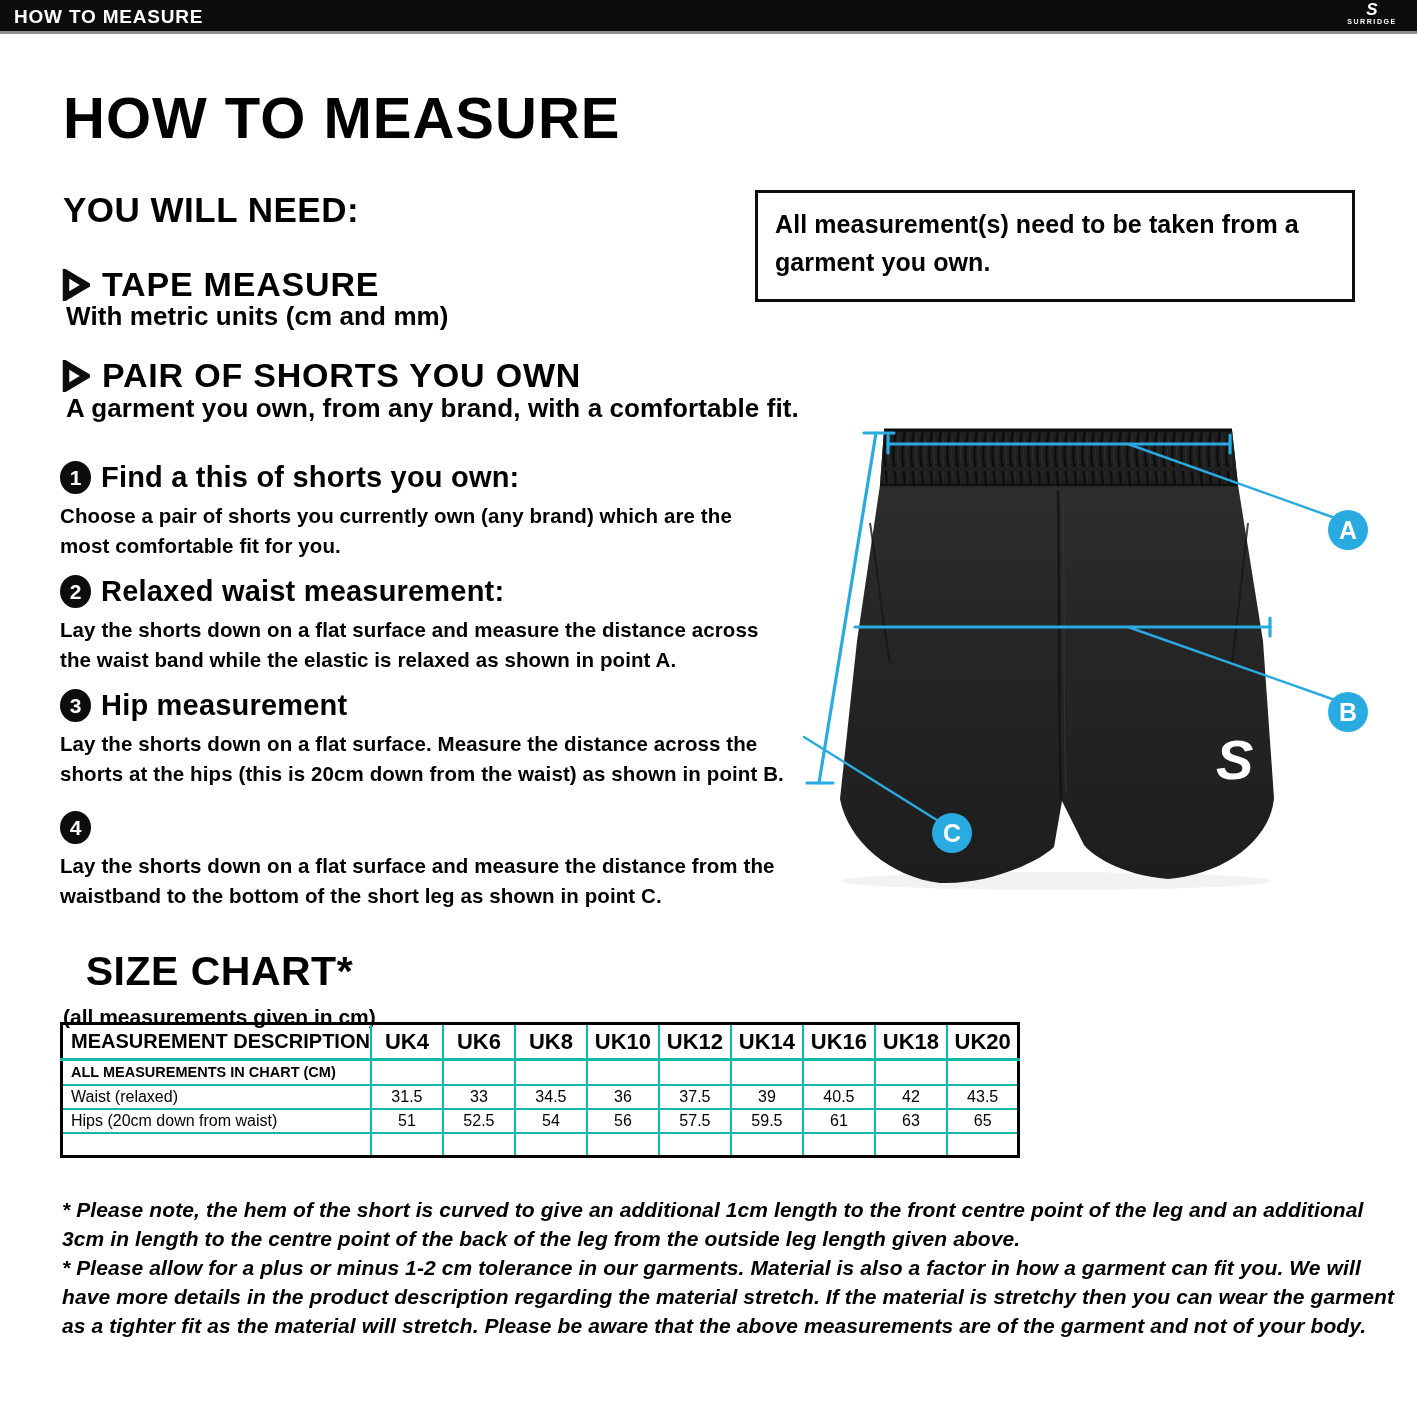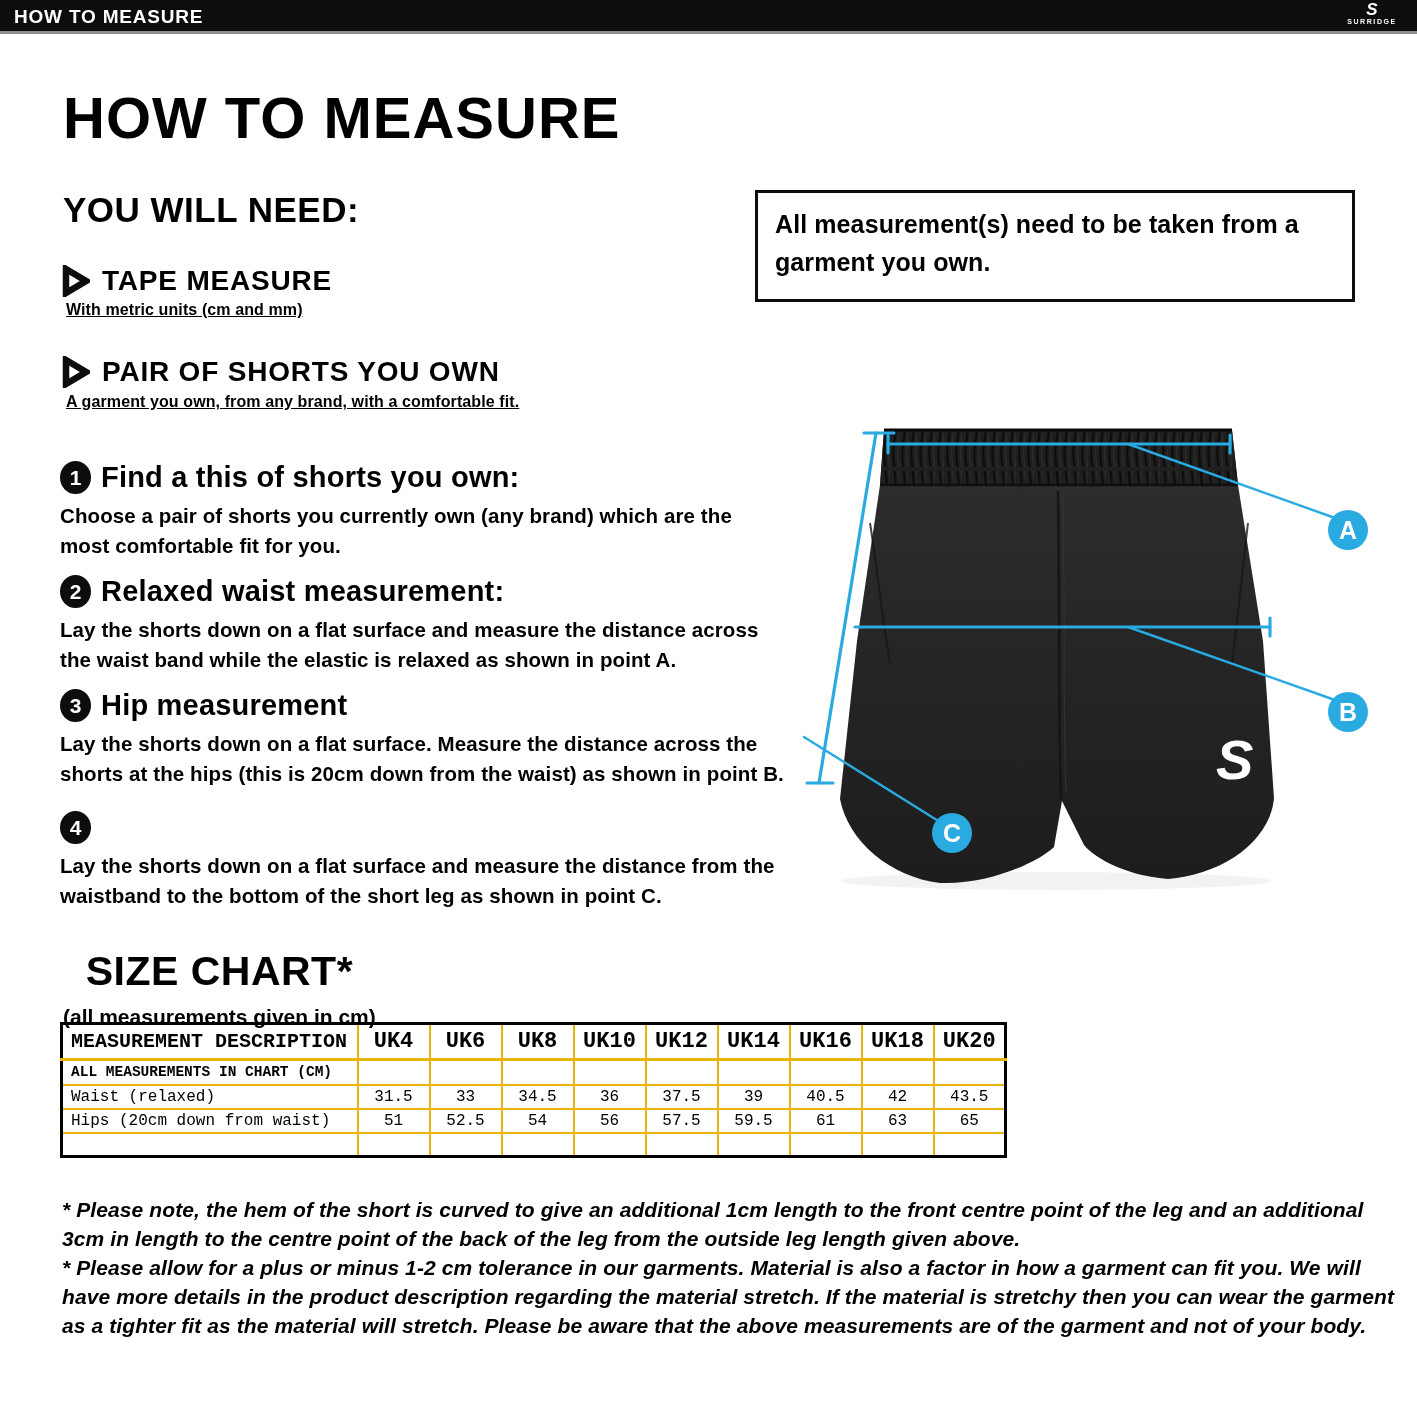--- a/index.html
+++ b/index.html
@@ -17,22 +17,22 @@
     left:14px; top:6px; color:#fff; font-size:19px; font-weight:700; letter-spacing:.8px;
   }
   .brand { right:10px; top:1px; width:70px; text-align:center; color:#fff; }
   .brand-s { font-size:17px; font-weight:700; font-style:italic; line-height:17px; display:block; }
   .brand-name { font-size:7px; font-weight:700; letter-spacing:1.6px; display:block; margin-top:0px; }
 
   
   .page-title { left:63px; top:84px; font-size:58px; font-weight:700; letter-spacing:1px; }
   .need-heading { left:63px; top:190px; font-size:35px; font-weight:700; letter-spacing:.5px; }
 
-  .need-item-title { font-size:28px; font-weight:700; letter-spacing:.8px; }
-  .need-item-desc  { font-size:16px; font-weight:700; letter-spacing:.1px;text-decoration:underline; }
+  .need-item-title { font-size:34px; font-weight:700; letter-spacing:.8px; }
+  .need-item-desc  { font-size:26px; font-weight:700; letter-spacing:.1px; }
   .tri { display:inline-block; vertical-align:middle; }
 
   .item-row { display:flex; align-items:center; gap:12px; }
 
   
   .step-head { display:flex; align-items:center; gap:10px; }
   .step-badge {
     width:31px; height:33px; background:#0d0d0d; border-radius:50%;
     color:#fff; font-size:21px; font-weight:700; display:flex; align-items:center; justify-content:center;
     flex:0 0 auto;
@@ -47,21 +47,21 @@
     font-size:25px; font-weight:700; line-height:1.5; letter-spacing:.1px;
   }
 
   
   .chart-head { left:63px; top:948px; display:flex; align-items:center; gap:10px;flex-direction:column; }
   .chart-title { font-size:41px; font-weight:700; letter-spacing:.5px; }
   .chart-sub { font-size:21px; font-weight:700; }
 
   table.size { left:60px; top:1022px; border-collapse:collapse; table-layout:fixed; }
   table.size { position:absolute; }
-  table.size th, table.size td { border:2px solid #eab308; overflow:hidden; white-space:nowrap;font-family:Liberation Mono, monospace; }
+  table.size th, table.size td { border:2px solid #14b8a6; overflow:hidden; white-space:nowrap; }
   table.size .c0 { width:296px; text-align:left; padding-left:8px; }
   table.size .cn { width:72px; text-align:center; }
   tr.hdr th { height:36px; font-size:22px; font-weight:700; border-bottom-width:3px; }
   tr.hdr th.c0 { font-size:20px; }
   tr.metric td { height:25px; font-size:14.5px; font-weight:700; }
   tr.data td { height:24px; font-size:16px; font-weight:400; }
   tr.empty td { height:24px; }
   table.size { border:3px solid #000; }
 
   

